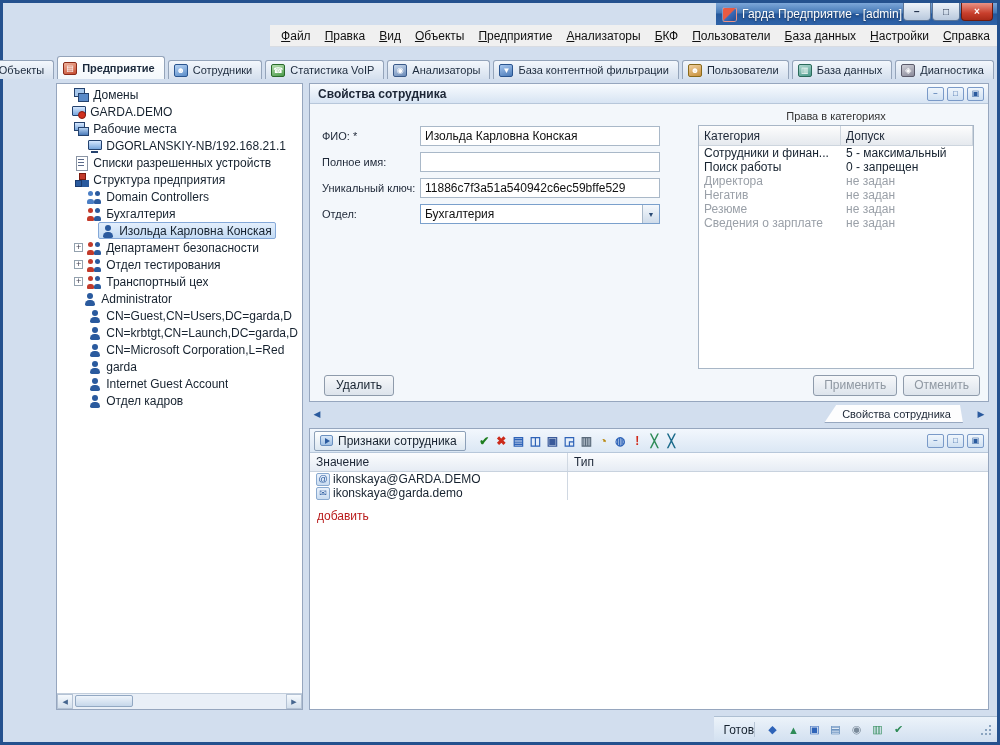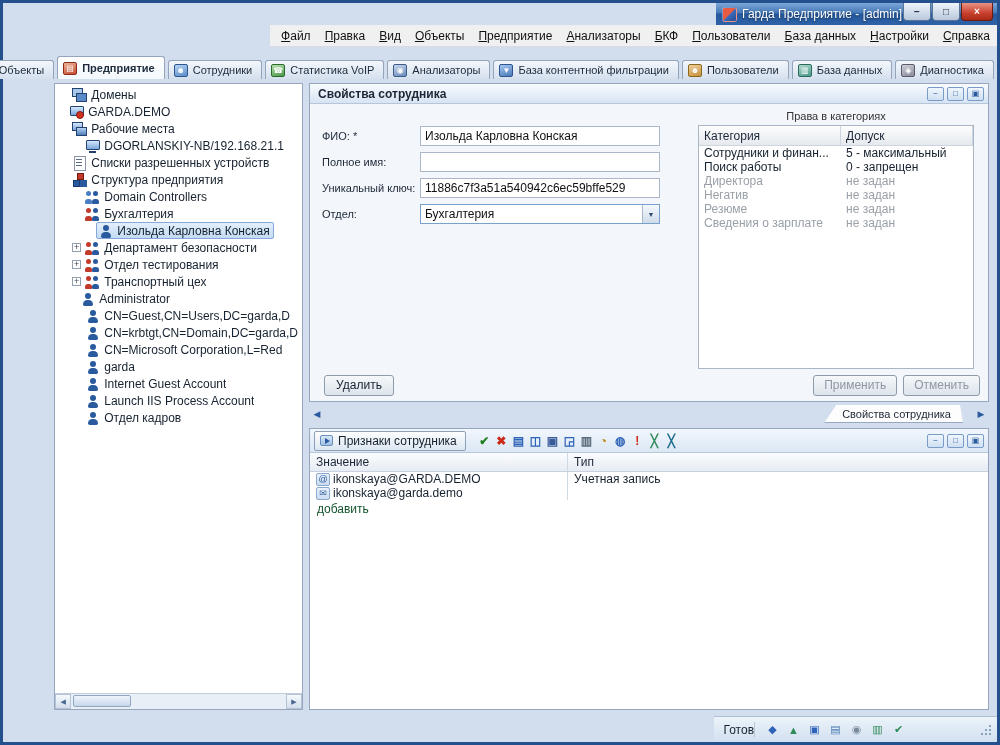--- a/index.html
+++ b/index.html
@@ -121,21 +121,21 @@
 .attrs-toggle-icon { width:13px; height:11px; position:relative; background:linear-gradient(#d8e8f8,#a0c0e4); border:1px solid #6a90c0; border-radius:2px; }
 .attrs-toggle-icon::after { content:""; position:absolute; left:4px; top:2px; width:0; height:0; border-left:5px solid #2a5a9e; border-top:3px solid transparent; border-bottom:3px solid transparent; }
 .tb-icons { display:flex; align-items:center; margin-left:10px; }
 .tbi { width:17px; height:17px; display:flex; align-items:center; justify-content:center; font-size:12px; font-weight:bold; }
 .ag-header { flex:0 0 19px; display:flex; align-items:center; background:linear-gradient(#fbfcfe,#e6ecf4); border-bottom:1px solid #c8d2de; font-size:12px; color:#1c2636; }
 .agc1 { flex:0 0 258px; padding-left:6px; height:100%; display:flex; align-items:center; border-right:1px solid #d0d8e2; gap:3px; }
 .agc2 { flex:1; padding-left:6px; display:flex; align-items:center; }
 .ag-row { flex:0 0 20px; display:flex; align-items:center; font-size:12px; color:#16222f; }
 .vic { width:14px; height:13px; flex:0 0 14px; font-size:9px; color:#2a5a9e; display:flex; align-items:center; justify-content:center; background:linear-gradient(#eaf2fc,#cadcf0); border:1px solid #8aaad0; border-radius:2px; }
 .ag-row .combo { width:270px; height:19px; }
-.ag-add { flex:0 0 18px; line-height:18px; padding-left:7px; font-size:12px; color:#14532d; }
+.ag-add { flex:0 0 18px; line-height:18px; padding-left:7px; font-size:12px; color:#b91c1c;margin-top:7px; }
 
 
 .statusbar { flex:0 0 26px; background:linear-gradient(#ecf3fa,#d2e0f0); border-top:1px solid #aebfd2; display:flex; align-items:center; padding:0 6px 0 9px; font-size:12px; color:#16222f; }
 .status-icons { display:flex; align-items:center; gap:6px; border-left:1px solid #b8c6d6; padding-left:10px; margin-right:72px; }
 .sic { width:15px; height:15px; display:flex; align-items:center; justify-content:center; font-size:11px; }
 .grip { width:13px; height:13px; position:relative; }
 .grip::before { content:""; position:absolute; right:0; bottom:1px; width:2px; height:2px; background:#8aa4c0; box-shadow:-4px 0 0 #8aa4c0, 0 -4px 0 #8aa4c0, -8px 0 0 #8aa4c0, -4px -4px 0 #8aa4c0, 0 -8px 0 #8aa4c0; }
 </style>
 </head>
 <body>
@@ -311,21 +311,21 @@
             <span class="expander"></span>
             <span class="node">
               <span class="tic person"></span>
               <span class="tree-label">CN=Guest,CN=Users,DC=garda,D</span>
             </span>
           </div>
           <div class="tree-item" style="padding-left: 16px;">
             <span class="expander"></span>
             <span class="node">
               <span class="tic person"></span>
-              <span class="tree-label">CN=krbtgt,CN=Domain,DC=garda,D</span>
+              <span class="tree-label">CN=krbtgt,CN=Launch,DC=garda,D</span>
             </span>
           </div>
           <div class="tree-item" style="padding-left: 16px;">
             <span class="expander"></span>
             <span class="node">
               <span class="tic person"></span>
               <span class="tree-label">CN=Microsoft Corporation,L=Red</span>
             </span>
           </div>
           <div class="tree-item" style="padding-left: 16px;">
@@ -333,27 +333,20 @@
             <span class="node">
               <span class="tic person"></span>
               <span class="tree-label">garda</span>
             </span>
           </div>
           <div class="tree-item" style="padding-left: 16px;">
             <span class="expander"></span>
             <span class="node">
               <span class="tic person"></span>
               <span class="tree-label">Internet Guest Account</span>
-            </span>
-          </div>
-          <div class="tree-item" style="padding-left: 16px;">
-            <span class="expander"></span>
-            <span class="node">
-              <span class="tic person"></span>
-              <span class="tree-label">Launch IIS Process Account</span>
             </span>
           </div>
           <div class="tree-item" style="padding-left: 16px;">
             <span class="expander"></span>
             <span class="node">
               <span class="tic person"></span>
               <span class="tree-label">Отдел кадров</span>
             </span>
           </div>
         </div>
@@ -484,23 +477,20 @@
         <div class="ag-header">
           <span class="agc1">Значение</span>
           <span class="agc2">Тип</span>
         </div>
         <div id="attr-rows">
             <div class="ag-row">
               <span class="agc1">
                 <span class="vic">@</span>
                 <span>ikonskaya@GARDA.DEMO</span>
               </span>
-              <span class="agc2">
-                <span>Учетная запись</span>
-              </span>
             </div>
             <div class="ag-row">
               <span class="agc1">
                 <span class="vic">✉</span>
                 <span>ikonskaya@garda.demo</span>
               </span>
             </div>
           </div>
         <div class="ag-add">добавить</div>
         <div class="flex1"></div>

